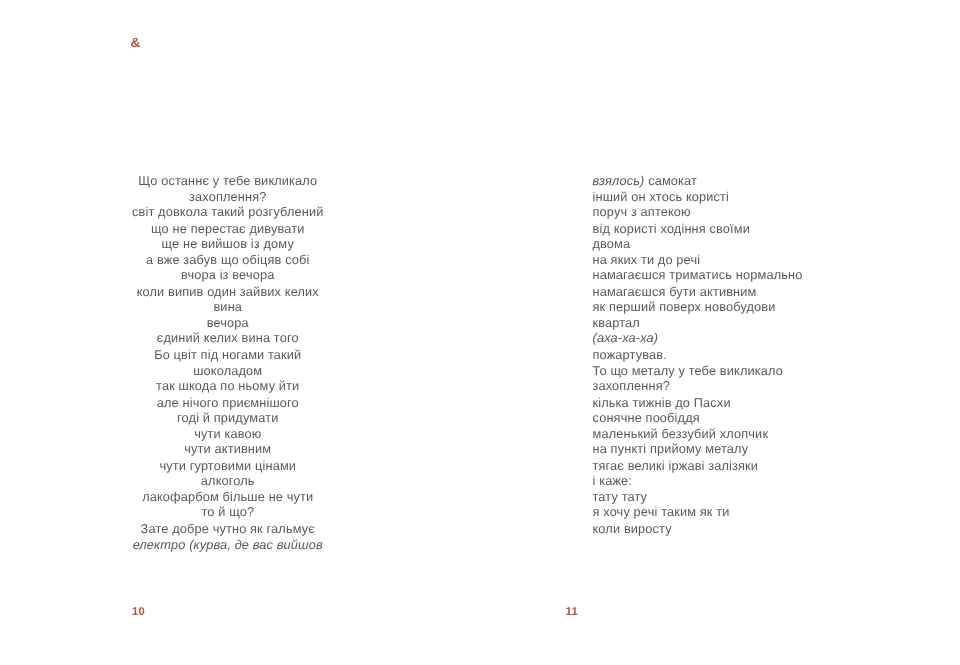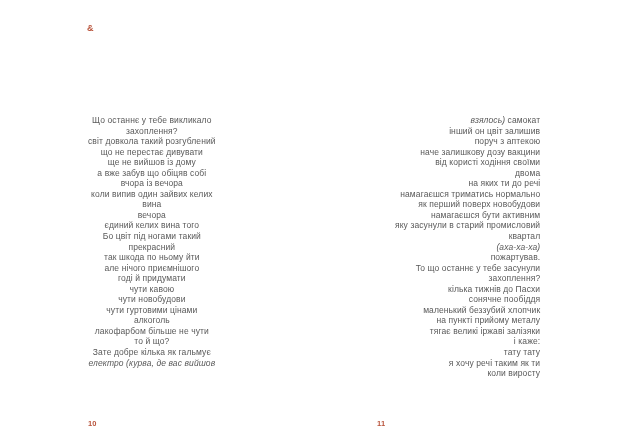--- a/index.html
+++ b/index.html
@@ -34,21 +34,20 @@
   .poem-left { left: 88px; text-align: center; }
   .poem-right { left: 395px; }
   .poem-line { height: 10.55px; }
   .italic { font-style: italic; }
   .page-number {
     position: absolute;
     top: 403px;
     font-size: 7.5px;
     font-weight: bold;
     letter-spacing: 0.2px;
-    margin-top: 16px;
   }
   .pn-left { left: 88px; }
   .pn-right { left: 377px; }
 </style>
 </head>
 <body>
 
 <div class="spread" style="background: rgb(255, 255, 255);">
 
   <div class="section-marker accent" style="color: rgb(185, 84, 60);">&amp;</div>
@@ -59,50 +58,48 @@
       <div class="poem-line"><span>світ довкола такий розгублений</span></div>
       <div class="poem-line"><span>що не перестає дивувати</span></div>
       <div class="poem-line"><span>ще не вийшов із дому</span></div>
       <div class="poem-line"><span>а вже забув що обіцяв собі</span></div>
       <div class="poem-line"><span>вчора із вечора</span></div>
       <div class="poem-line"><span>коли випив один зайвих келих</span></div>
       <div class="poem-line"><span>вина</span></div>
       <div class="poem-line"><span>вечора</span></div>
       <div class="poem-line"><span>єдиний келих вина того</span></div>
       <div class="poem-line"><span>Бо цвіт під ногами такий</span></div>
-      <div class="poem-line"><span>прекрасний</span></div>
+      <div class="poem-line"><span>шоколадом</span></div>
       <div class="poem-line"><span>так шкода по ньому йти</span></div>
       <div class="poem-line"><span>але нічого приємнішого</span></div>
       <div class="poem-line"><span>годі й придумати</span></div>
       <div class="poem-line"><span>чути кавою</span></div>
-      <div class="poem-line"><span>чути новобудови</span></div>
+      <div class="poem-line"><span>чути активним</span></div>
       <div class="poem-line"><span>чути гуртовими цінами</span></div>
       <div class="poem-line"><span>алкоголь</span></div>
       <div class="poem-line"><span>лакофарбом більше не чути</span></div>
       <div class="poem-line"><span>то й що?</span></div>
-      <div class="poem-line"><span>Зате добре кілька як гальмує</span></div>
+      <div class="poem-line"><span>Зате добре чутно як гальмує</span></div>
       <div class="poem-line"><span class="italic">електро (курва, де вас вийшов</span></div>
     </div>
 
-  <div class="poem poem-right" style="color: rgb(89, 89, 89); text-align: right;">
+  <div class="poem poem-right" style="color: rgb(89, 89, 89);">
       <div class="poem-line"><span class="italic">взялось)</span><span> самокат</span></div>
-      <div class="poem-line"><span>інший он цвіт залишив</span></div>
+      <div class="poem-line"><span>інший он хтось користі</span></div>
       <div class="poem-line"><span>поруч з аптекою</span></div>
-      <div class="poem-line"><span>наче залишкову дозу вакцини</span></div>
       <div class="poem-line"><span>від користі ходіння своїми</span></div>
       <div class="poem-line"><span>двома</span></div>
       <div class="poem-line"><span>на яких ти до речі</span></div>
       <div class="poem-line"><span>намагаєшся триматись нормально</span></div>
+      <div class="poem-line"><span>намагаєшся бути активним</span></div>
       <div class="poem-line"><span>як перший поверх новобудови</span></div>
-      <div class="poem-line"><span>намагаєшся бути активним</span></div>
-      <div class="poem-line"><span>яку засунули в старий промисловий</span></div>
       <div class="poem-line"><span>квартал</span></div>
       <div class="poem-line"><span class="italic">(аха-ха-ха)</span></div>
       <div class="poem-line"><span>пожартував.</span></div>
-      <div class="poem-line"><span>То що останнє у тебе засунули</span></div>
+      <div class="poem-line"><span>То що металу у тебе викликало</span></div>
       <div class="poem-line"><span>захоплення?</span></div>
       <div class="poem-line"><span>кілька тижнів до Пасхи</span></div>
       <div class="poem-line"><span>сонячне пообіддя</span></div>
       <div class="poem-line"><span>маленький беззубий хлопчик</span></div>
       <div class="poem-line"><span>на пункті прийому металу</span></div>
       <div class="poem-line"><span>тягає великі іржаві залізяки</span></div>
       <div class="poem-line"><span>і каже:</span></div>
       <div class="poem-line"><span>тату тату</span></div>
       <div class="poem-line"><span>я хочу речі таким як ти</span></div>
       <div class="poem-line"><span>коли виросту</span></div>

